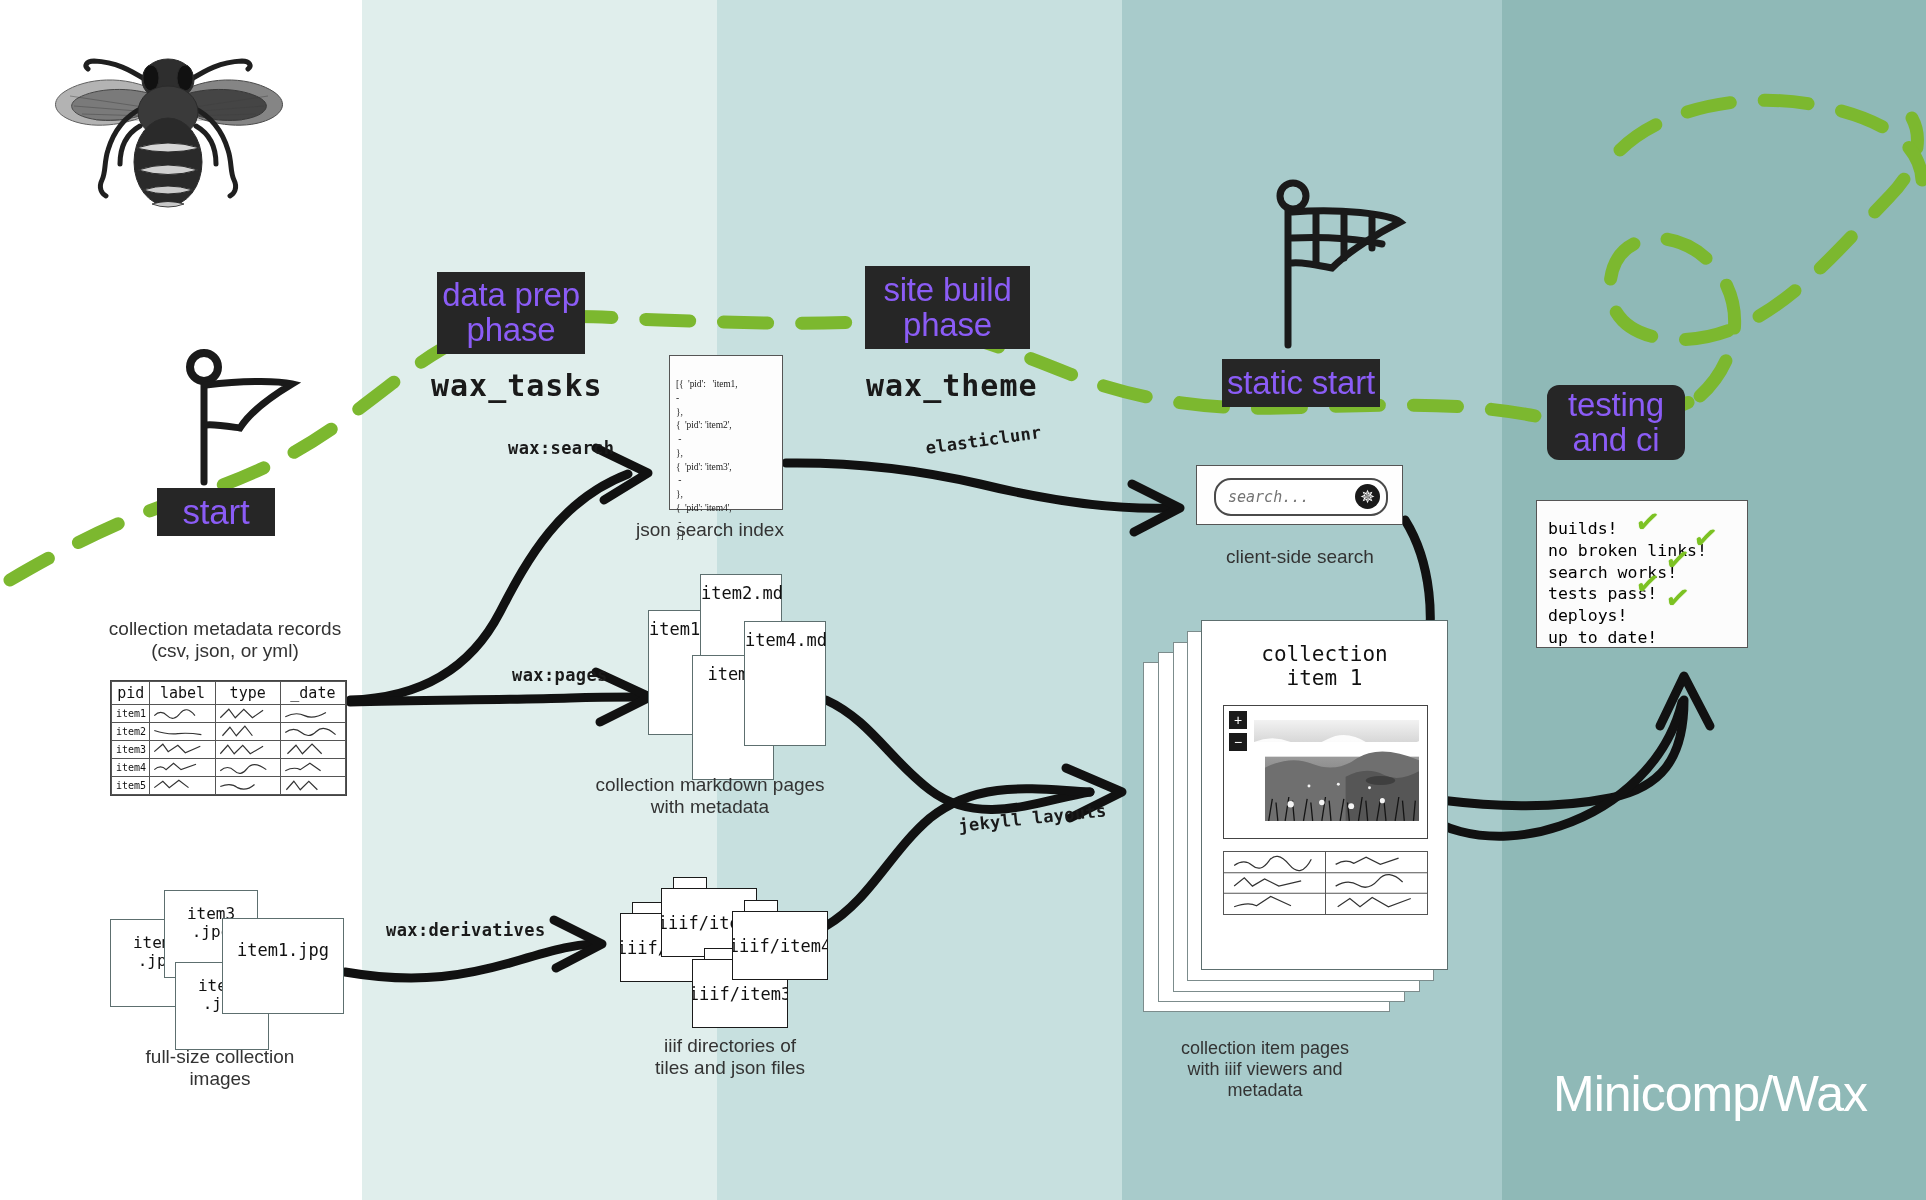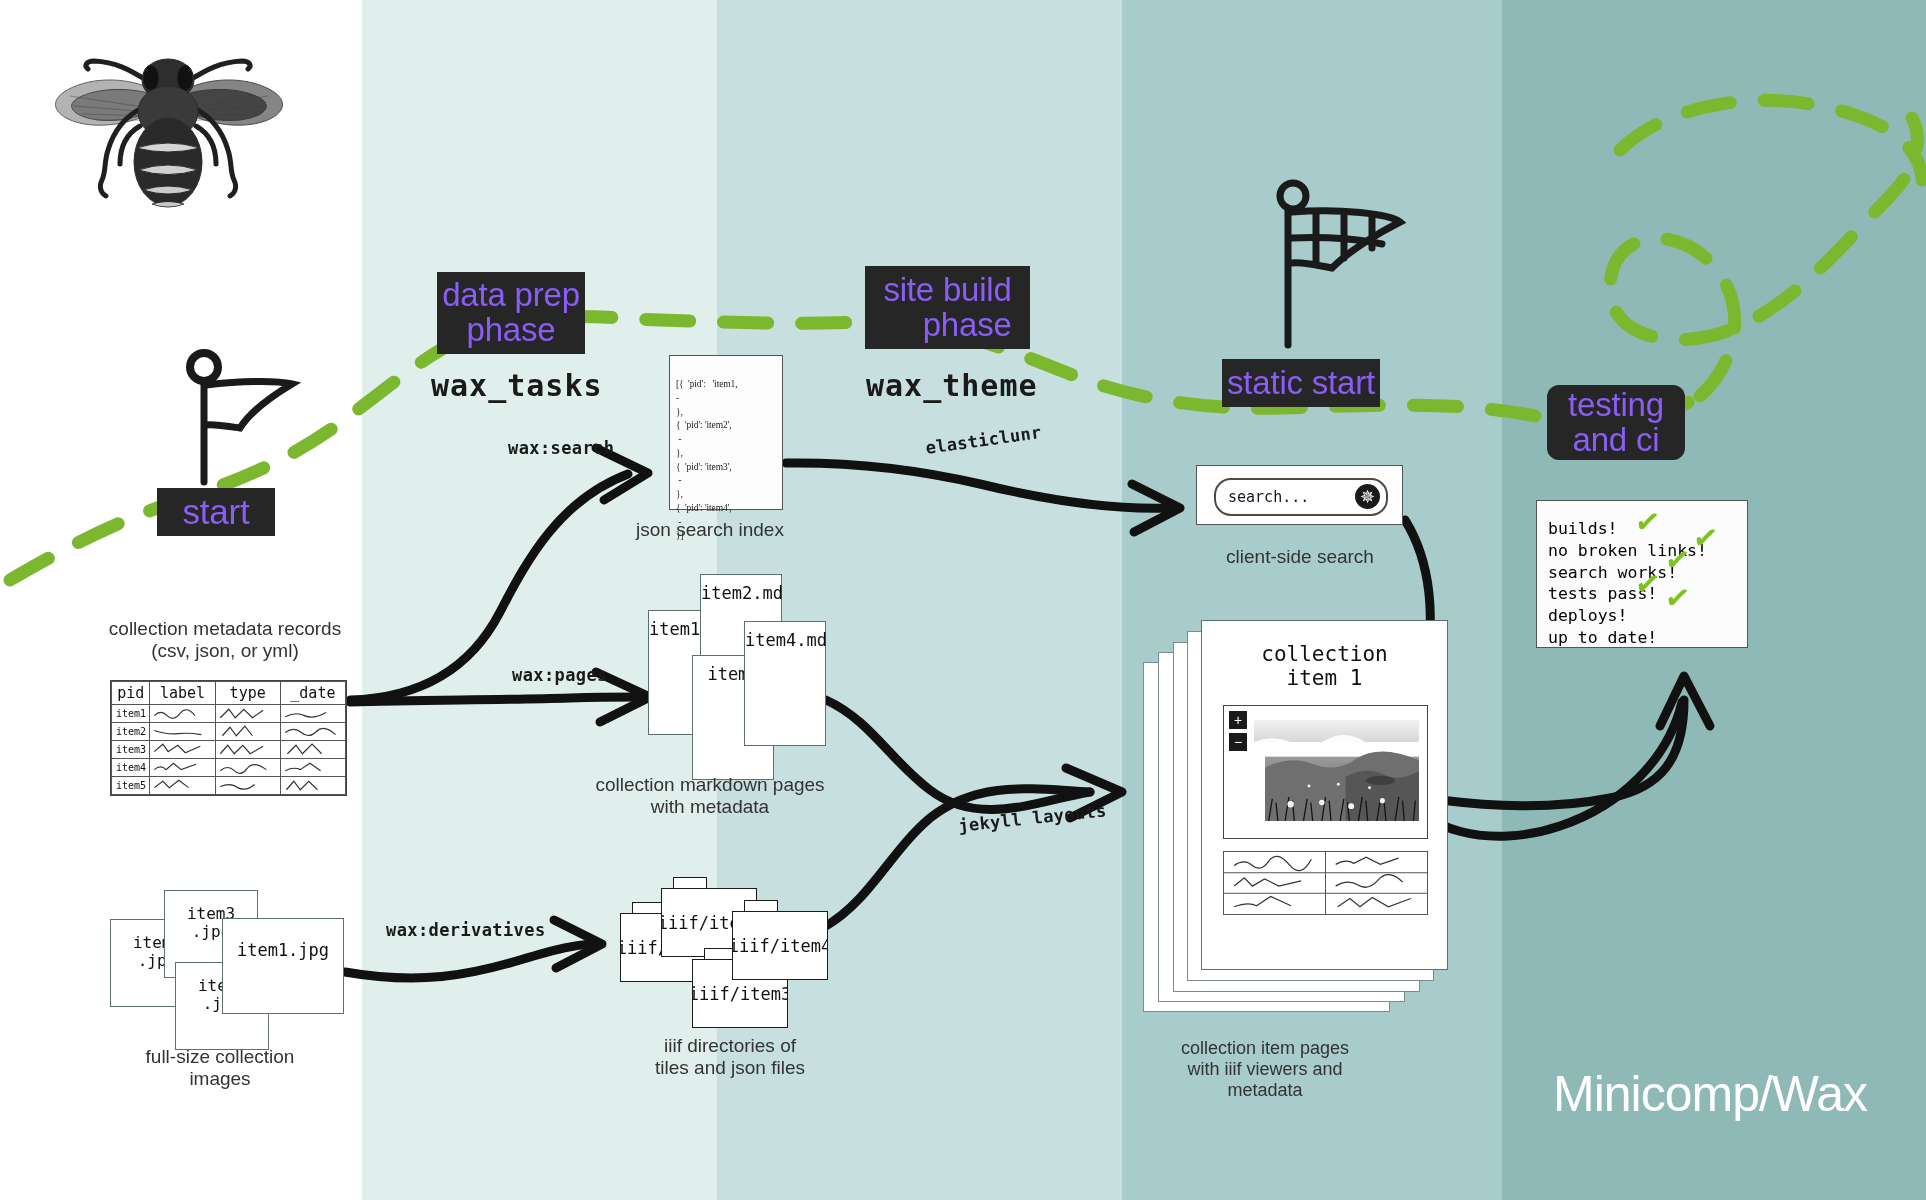--- a/index.html
+++ b/index.html
@@ -18,21 +18,21 @@
 
   
   .chip{
     position:absolute;background:#262626;color:#8b5cf6;
     display:flex;align-items:center;justify-content:center;
     text-align:center;line-height:1.05;font-weight:400;
     letter-spacing:-0.2px;
   }
   .chip-start{left:157px;top:488px;width:118px;height:48px;font-size:35px;}
   .chip-dataprep{left:437px;top:272px;width:148px;height:82px;font-size:33px;}
-  .chip-sitebuild{left:865px;top:266px;width:165px;height:83px;font-size:33px;text-align:right;}
+  .chip-sitebuild{left:865px;top:266px;width:165px;height:83px;font-size:33px;}
   .chip-static{left:1222px;top:359px;width:158px;height:48px;font-size:33px;}
   .chip-testing{left:1547px;top:385px;width:138px;height:75px;font-size:33px;border-radius:12px;}
 
   
   .pkg{
     position:absolute;font-family:"DejaVu Sans Mono","Liberation Mono",monospace;
     font-weight:bold;color:#1a1a1a;font-size:30px;letter-spacing:1px;text-align:center;
   }
   .pkg-tasks{left:431px;top:368px;}
   .pkg-theme{left:866px;top:368px;}
@@ -113,21 +113,21 @@
     position:absolute;left:1196px;top:465px;width:205px;height:58px;
     background:#fefefe;border:1.8px solid #555;
   }
   .searchpill{
     position:absolute;left:17px;top:12px;width:170px;height:34px;
     border:2px solid #4a4a4a;border-radius:17px;background:#fff;
     display:flex;align-items:center;
   }
   .searchpill .ph{
     font-family:"DejaVu Sans Mono","Liberation Mono",monospace;
-    font-size:15px;color:#0f172a;margin-left:12px;
+    font-size:15px;color:#737373;margin-left:12px;font-style:italic;
   }
   .searchdot{
     position:absolute;right:6px;top:4px;width:25px;height:25px;border-radius:50%;
     background:#1a1a1a;display:flex;align-items:center;justify-content:center;
     color:#fff;font-size:18px;line-height:1;
   }
 
   
   .itemstack{position:absolute;left:1143px;top:620px;width:245px;height:420px;}
   .itemstack .sheet{

